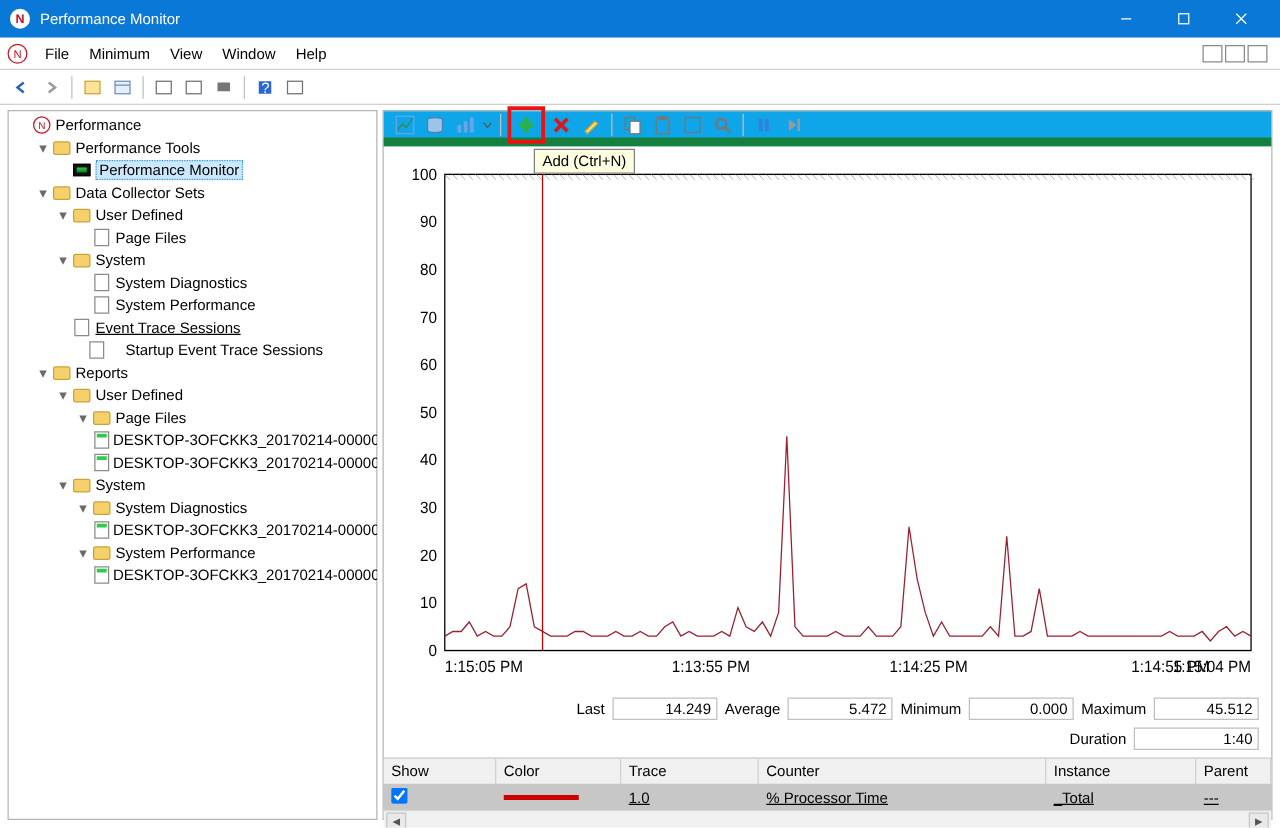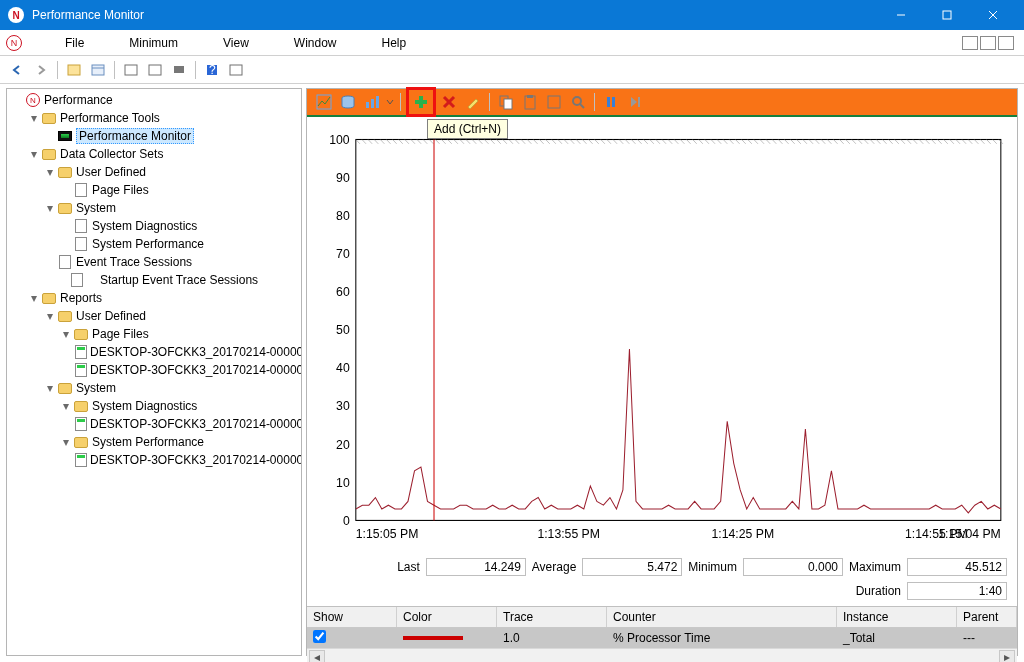--- a/index.html
+++ b/index.html
@@ -6,21 +6,21 @@
 html, body { width: 1024px; height: 662px; overflow: hidden; background: #fff; }
 
 
 .titlebar { height: 30px; background: #0a78d6; color: #fff; display: flex; align-items: center; padding: 0 8px; }
 .titlebar .app-icon { width: 16px; height: 16px; border-radius: 50%; background: #fff; color: #c12; display: flex; align-items: center; justify-content: center; font-weight: bold; font-size: 10px; margin-right: 8px; }
 .titlebar .title { flex: 1; }
 .titlebar .winbtn { width: 46px; height: 30px; display: flex; align-items: center; justify-content: center; color: #fff; }
 
 
 .menubar { height: 26px; display: flex; align-items: center; padding: 0 6px; border-bottom: 1px solid #d0d0d0; }
-.menubar .mi { padding: 3px 8px; margin-left: 29px; }
+.menubar .mi { padding: 3px 8px; }
 .menubar .left-icon { width: 16px; height: 16px; border-radius: 50%; background: #fff; border: 1px solid #c12; color: #c12; display: flex; align-items: center; justify-content: center; font-size: 9px; margin-right: 6px; }
 .menubar .child { margin-left: auto; display: flex; gap: 2px; padding-right: 4px; }
 .menubar .child span { width: 16px; height: 14px; border: 1px solid #8a8a8a; display: inline-block; }
 
 
 .mmc-toolbar { height: 28px; display: flex; align-items: center; gap: 2px; padding: 2px 6px; border-bottom: 1px solid #d0d0d0; }
 .mmc-toolbar .tb { width: 22px; height: 22px; display: flex; align-items: center; justify-content: center; color: #2a2a2a; border: 1px solid transparent; }
 .mmc-toolbar .sep { width: 1px; height: 18px; background: #c0c0c0; margin: 0 3px; }
 
 
@@ -36,42 +36,42 @@
 .ic-mon { background: #111; border: 1px solid #000; width: 14px; height: 10px; position: relative; }
 .ic-mon::after { content:""; position:absolute; left:2px; right:2px; top:2px; height:4px; background: linear-gradient(#2dcc4a,#0a7d20); }
 .ic-doc { background: #fff; border: 1px solid #8a8a8a; width: 12px; height: 14px; }
 .ic-doc.green::before { content:""; display:block; margin:1px; height:3px; background:#2dcc4a; }
 .ic-perf { width:14px; height:14px; border-radius:50%; border:1px solid #c12; background:#fff; font-size:8px; color:#c12; display:flex; align-items:center; justify-content:center; }
 
 
 .right-panel { flex: 1; display: flex; flex-direction: column; margin: 4px 6px 6px 2px; border: 1px solid #b5b5b5; }
 
 
-.chart-tb { height: 28px; display: flex; align-items: center; gap: 2px; padding: 2px 6px; border-bottom: 2px solid #15803d; background: #f97316; position: relative; text-align: center; }
+.chart-tb { height: 28px; display: flex; align-items: center; gap: 2px; padding: 2px 6px; border-bottom: 7px solid #15803d; background: #0ea5e9; position: relative; text-align: center; }
 .chart-tb .tb { width: 22px; height: 22px; display: flex; align-items: center; justify-content: center; border: 1px solid transparent; }
 .chart-tb .dd { width: 10px; }
 .chart-tb .sep { width: 1px; height: 18px; background: #c0c0c0; margin: 0 3px; }
 .chart-tb .highlight { border: 3px solid #e11; padding: 1px; }
 .tooltip { position: absolute; top: 30px; left: 120px; background: #ffffe1; border: 1px solid #808080; padding: 2px 6px; z-index: 5; }
 
 
 .chart-area { flex: 1; position: relative; padding: 16px 8px 8px 8px; }
 
 
 .stats-row { display: flex; align-items: center; justify-content: flex-end; gap: 6px; padding: 6px 10px; }
 .stats-row label { color: #000; }
-.stats-row .val { width: 100px; border: 1px solid #bfbfbf; padding: 1px 4px; text-align: right; background: #fff; }
+.stats-row .val { width: 84px; border: 1px solid #bfbfbf; padding: 1px 4px; text-align: right; background: #fff; }
 .stats-row .val.wide { width: 100px; }
 
 
 .legend { border-top: 1px solid #c0c0c0; }
 .legend .hdr, .legend .row { display: grid; grid-template-columns: 90px 100px 110px 230px 120px 60px; align-items: center; }
 .legend .hdr { background: #f0f0f0; border-bottom: 1px solid #c8c8c8; }
 .legend .hdr div { padding: 3px 6px; border-right: 1px solid #d0d0d0; }
-.legend .row { background: #c7c7c7; }
+.legend .row { background: #c7c7c7; text-decoration: underline; }
 .legend .row div { padding: 2px 6px; }
 .legend .row .colorline { height: 2px; background: #c00; width: 60px; }
 .legend .scrollbar { height: 17px; background: #f1f1f1; border-top: 1px solid #d9d9d9; display: flex; align-items: center; justify-content: space-between; padding: 0 2px; }
 .legend .scrollbar span { width: 16px; height: 15px; display: flex; align-items: center; justify-content: center; background: #e9e9e9; border: 1px solid #c8c8c8; color: #555; }
 .legend .chk { }
 </style>
 </head>
 <body>
 
 <div class="titlebar">
@@ -222,21 +222,21 @@
           </span>
           <span class="lbl">System Diagnostics</span>
         </div>
         <div class="tree-row" style="padding-left: 52px;">
           <span class="tw"></span>
           <span class="ic">
             <span class="ic-doc"></span>
           </span>
           <span class="lbl">System Performance</span>
         </div>
-        <div class="tree-row" style="padding-left: 36px;">
+        <div class="tree-row" style="padding-left: 36px; text-decoration: underline;">
           <span class="tw"></span>
           <span class="ic">
             <span class="ic-doc"></span>
           </span>
           <span class="lbl">Event Trace Sessions</span>
         </div>
         <div class="tree-row" style="padding-left: 36px; gap: 12px;">
           <span class="tw"></span>
           <span class="ic">
             <span class="ic-doc"></span>

